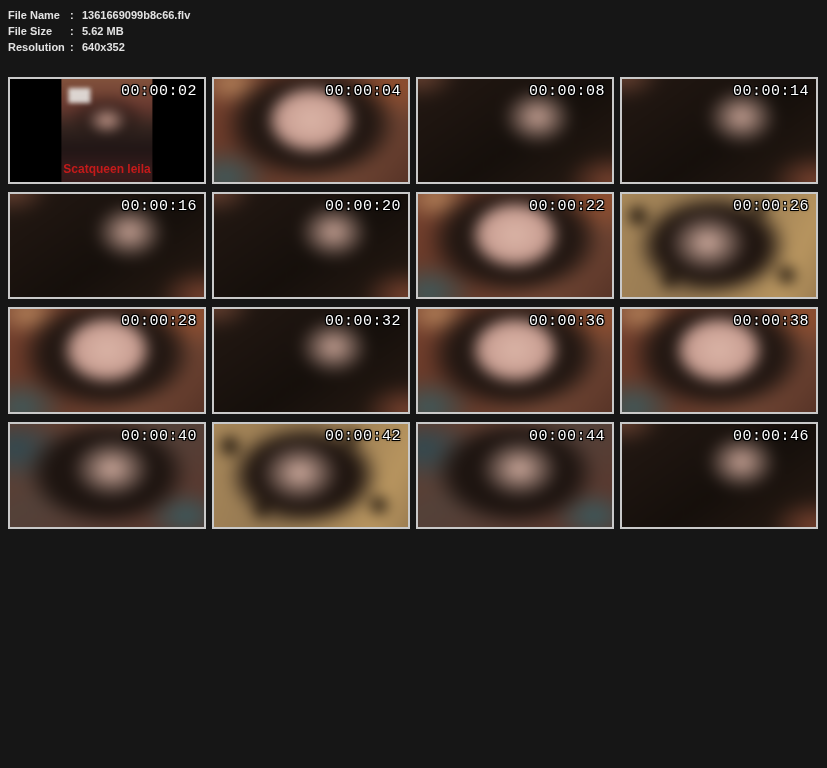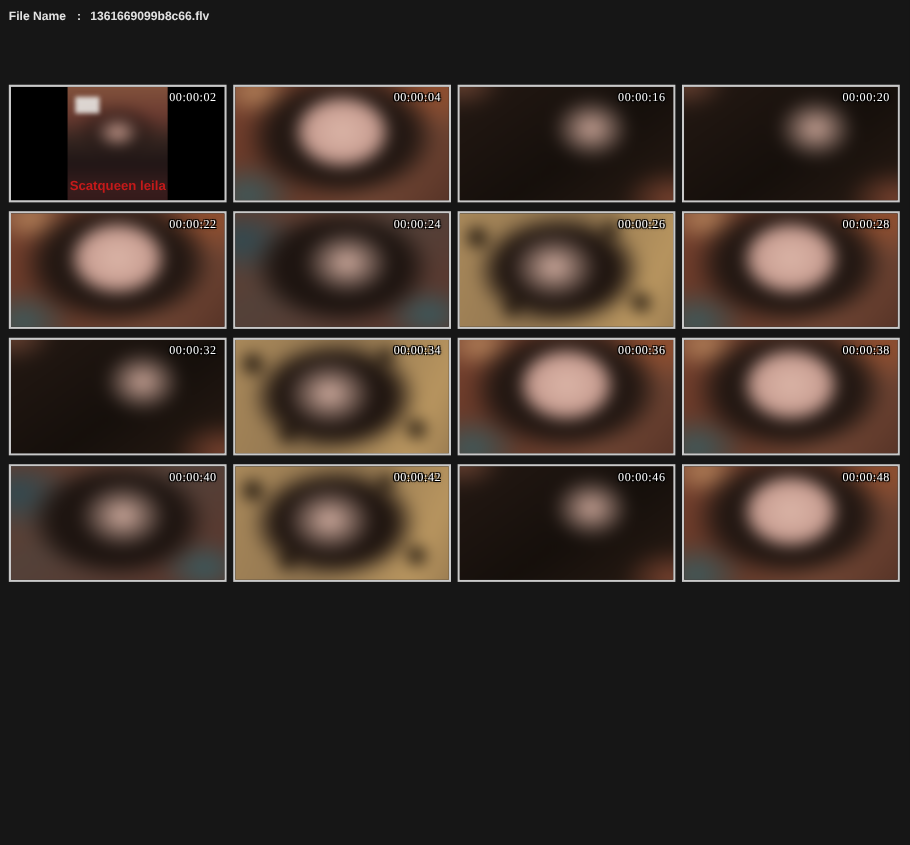--- a/index.html
+++ b/index.html
@@ -111,126 +111,132 @@
     text-align:center;
     color:var(--wm-color);
     font-size:12px;font-weight:bold;
     filter:blur(.4px);
     margin-top:23px;
   }
 
   .timestamp{
     position:absolute;top:4px;right:7px;
     color:var(--ts-color);
-    font-size:11px;
-    font-family:Liberation Serif, serif;
+    font-size:15px;
+    font-family:Liberation Mono, monospace;
     letter-spacing:.5px;
     text-shadow:-1px -1px 0 #000,1px -1px 0 #000,-1px 1px 0 #000,1px 1px 0 #000,0 0 3px #000;
     z-index:2;
   }
 </style>
 </head>
 <body>
 
 <div class="page">
   <div class="header" id="header-fields">
   <div class="field">
     <span class="label">File Name</span><span class="colon">:</span><span class="value">1361669099b8c66.flv</span>
   </div>
 
-
+  <div class="field">
+    <span class="label">File Size</span><span class="colon">:</span><span class="value">5.62 MB</span>
+  </div>
+
+  <div class="field">
+    <span class="label">Resolution</span><span class="colon">:</span><span class="value">640x352</span>
+  </div>
 
 </div>
   <div class="grid" id="thumb-grid">
   <div class="thumb v-pillarbox">
     <div class="ph">
           <div class="pillar">
             <span class="logo-smudge"></span>
             <span class="watermark">Scatqueen leila</span>
           </div>
         </div>
     <span class="timestamp">00:00:02</span>
   </div>
 
   <div class="thumb v-carpet-a">
     <div class="ph"></div>
     <span class="timestamp">00:00:04</span>
   </div>
 
 
-
-
-
+  <div class="thumb v-dark">
+    <div class="ph"></div>
+    <span class="timestamp">00:00:08</span>
+  </div>
+
+
+
+  <div class="thumb v-dark">
+    <div class="ph"></div>
+    <span class="timestamp">00:00:14</span>
+  </div>
 
   <div class="thumb v-dark">
     <div class="ph"></div>
     <span class="timestamp">00:00:16</span>
   </div>
 
 
   <div class="thumb v-dark">
     <div class="ph"></div>
     <span class="timestamp">00:00:20</span>
   </div>
 
   <div class="thumb v-carpet-a">
     <div class="ph"></div>
     <span class="timestamp">00:00:22</span>
   </div>
 
+
+  <div class="thumb v-leopard">
+    <div class="ph"></div>
+    <span class="timestamp">00:00:26</span>
+  </div>
+
+  <div class="thumb v-carpet-a">
+    <div class="ph"></div>
+    <span class="timestamp">00:00:28</span>
+  </div>
+
+
+  <div class="thumb v-dark">
+    <div class="ph"></div>
+    <span class="timestamp">00:00:32</span>
+  </div>
+
+
+  <div class="thumb v-carpet-a">
+    <div class="ph"></div>
+    <span class="timestamp">00:00:36</span>
+  </div>
+
+  <div class="thumb v-carpet-a">
+    <div class="ph"></div>
+    <span class="timestamp">00:00:38</span>
+  </div>
+
   <div class="thumb v-carpet-b">
     <div class="ph"></div>
-    <span class="timestamp">00:00:24</span>
+    <span class="timestamp">00:00:40</span>
   </div>
 
   <div class="thumb v-leopard">
     <div class="ph"></div>
-    <span class="timestamp">00:00:26</span>
-  </div>
-
-  <div class="thumb v-carpet-a">
-    <div class="ph"></div>
-    <span class="timestamp">00:00:28</span>
-  </div>
-
-
-  <div class="thumb v-dark">
-    <div class="ph"></div>
-    <span class="timestamp">00:00:32</span>
-  </div>
-
-  <div class="thumb v-leopard">
-    <div class="ph"></div>
-    <span class="timestamp">00:00:34</span>
-  </div>
-
-  <div class="thumb v-carpet-a">
-    <div class="ph"></div>
-    <span class="timestamp">00:00:36</span>
-  </div>
-
-  <div class="thumb v-carpet-a">
-    <div class="ph"></div>
-    <span class="timestamp">00:00:38</span>
+    <span class="timestamp">00:00:42</span>
   </div>
 
   <div class="thumb v-carpet-b">
     <div class="ph"></div>
-    <span class="timestamp">00:00:40</span>
-  </div>
-
-  <div class="thumb v-leopard">
-    <div class="ph"></div>
-    <span class="timestamp">00:00:42</span>
-  </div>
-
+    <span class="timestamp">00:00:44</span>
+  </div>
 
   <div class="thumb v-dark">
     <div class="ph"></div>
     <span class="timestamp">00:00:46</span>
   </div>
 
-  <div class="thumb v-carpet-a">
-    <div class="ph"></div>
-    <span class="timestamp">00:00:48</span>
-  </div>
 </div>
 </div>
 
 </body></html>

